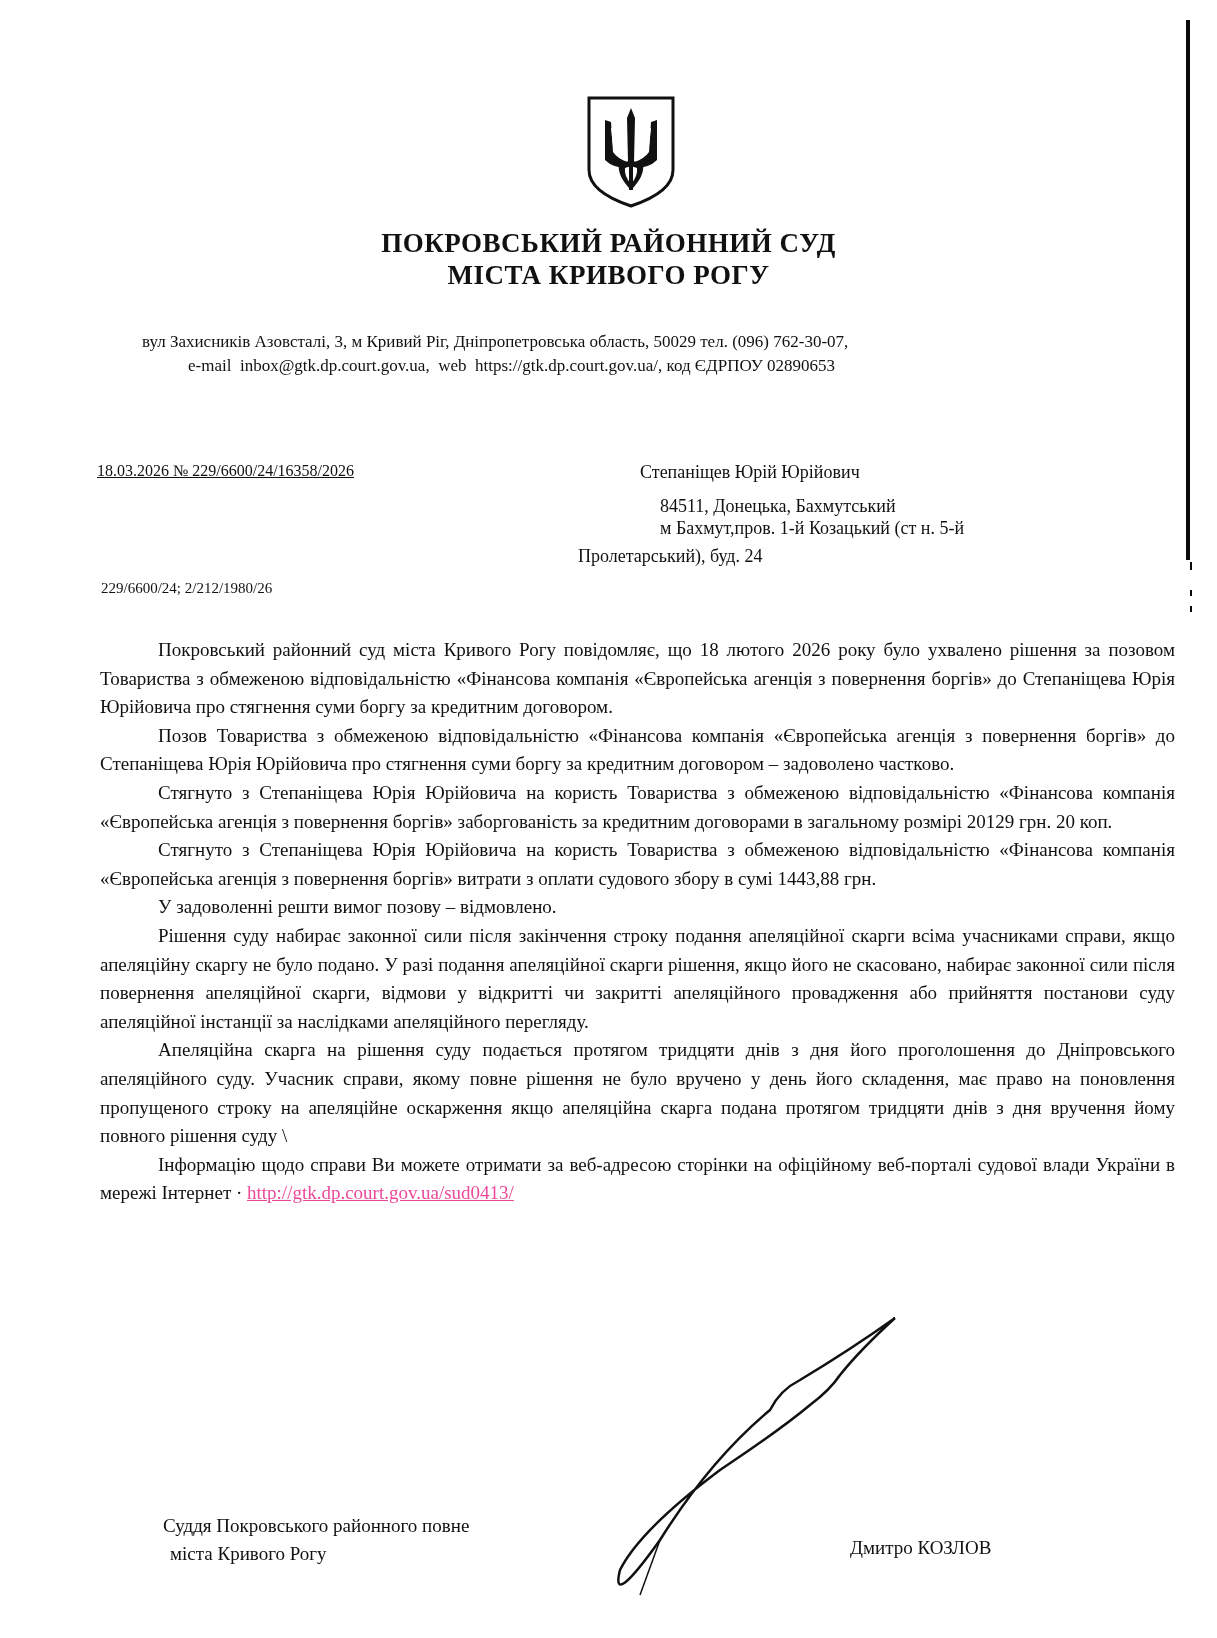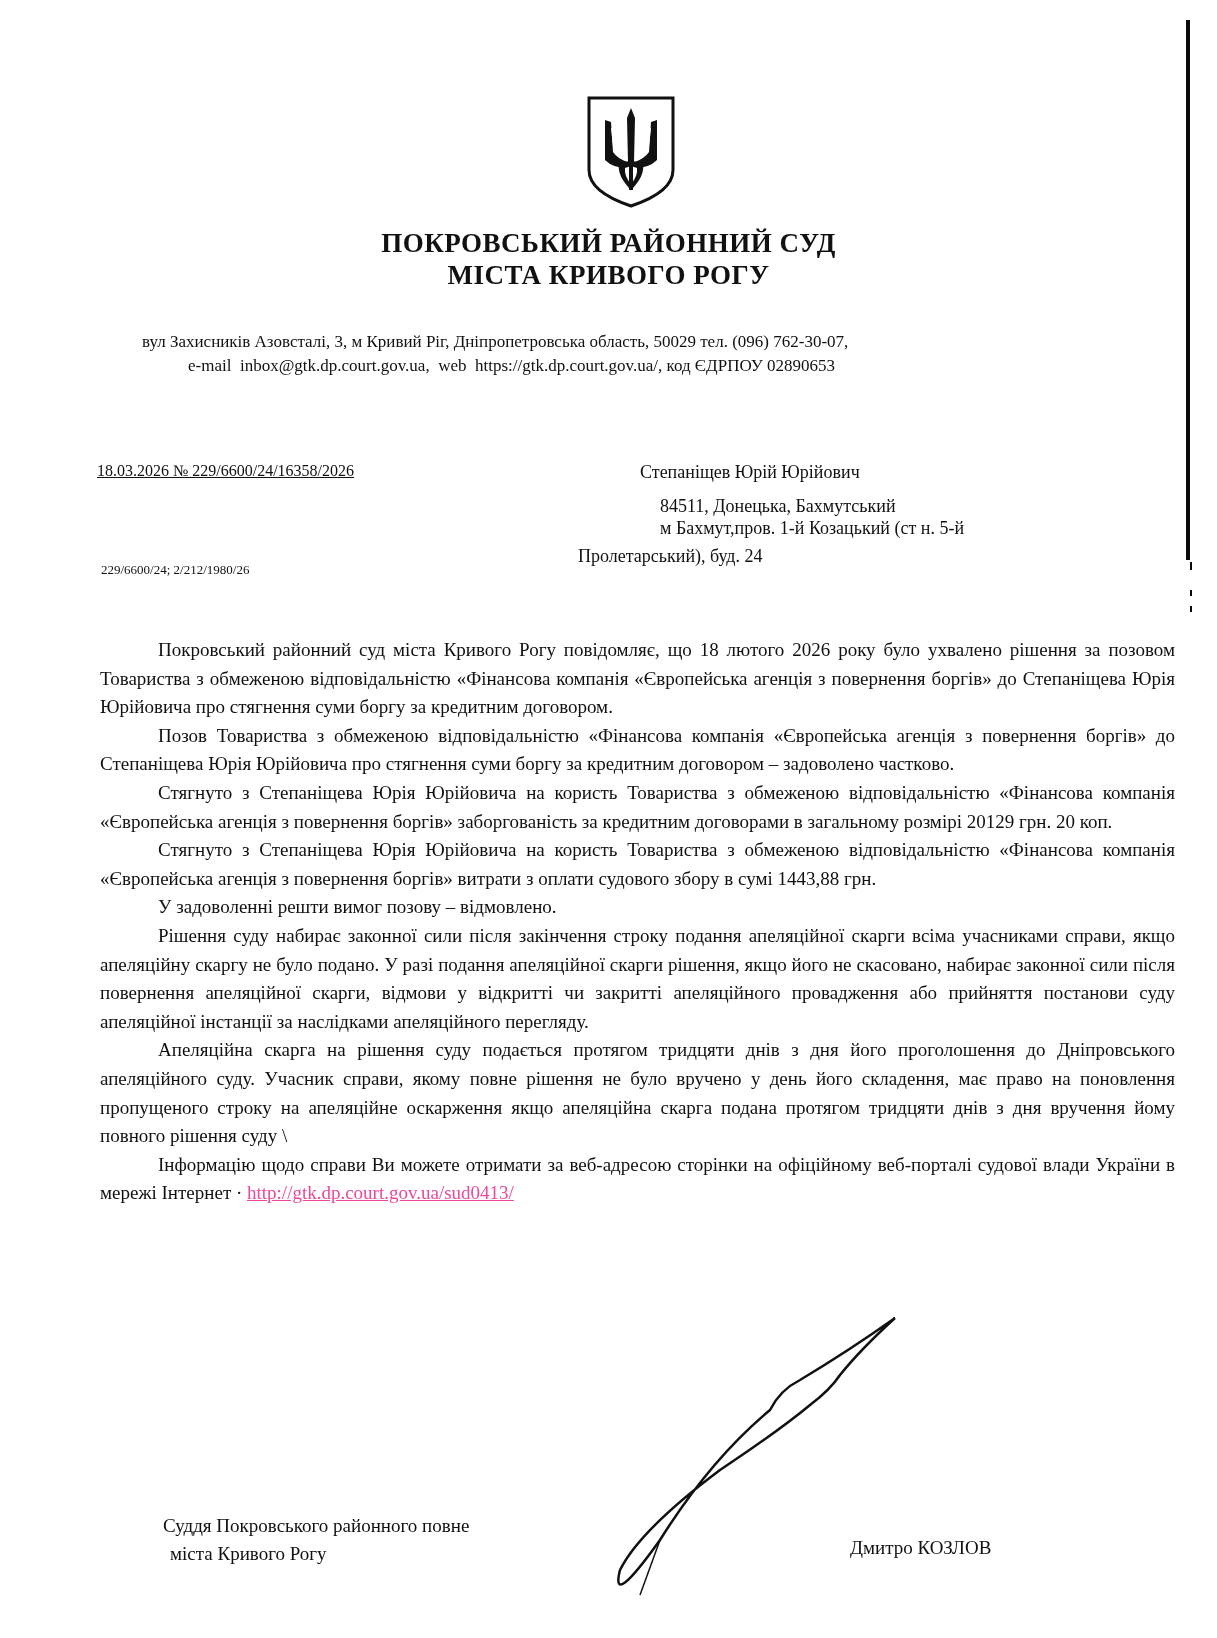--- a/index.html
+++ b/index.html
@@ -77,22 +77,22 @@
       line-height: 28px;
       white-space: nowrap;
     }
     .recipient.name { left: 640px; top: 458px; }
     .recipient.a1 { left: 660px; top: 486px; margin-top: 6px; }
     .recipient.a2 { left: 660px; top: 514px; }
     .recipient.a3 { left: 578px; top: 542px; }
     .case-ref {
       position: absolute;
       left: 101px;
-      top: 562px;
-      font-size: 13px;
+      top: 580px;
+      font-size: 15px;
       white-space: nowrap;
     }
     .body-text {
       position: absolute;
       left: 100px;
       top: 636px;
       width: 1075px;
       font-size: 19px;
       line-height: 28.6px;
       text-align: justify;

